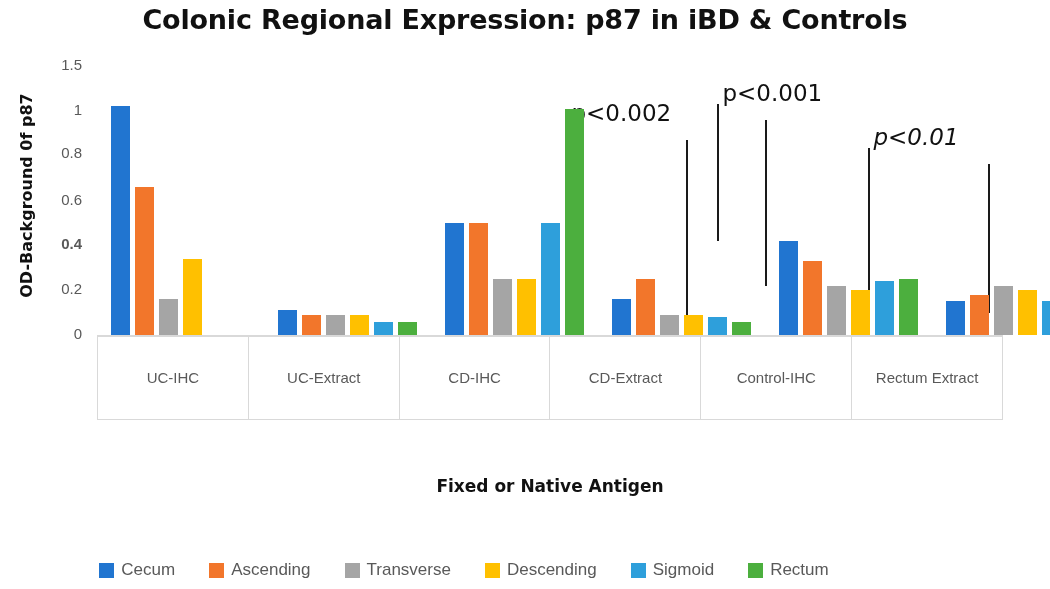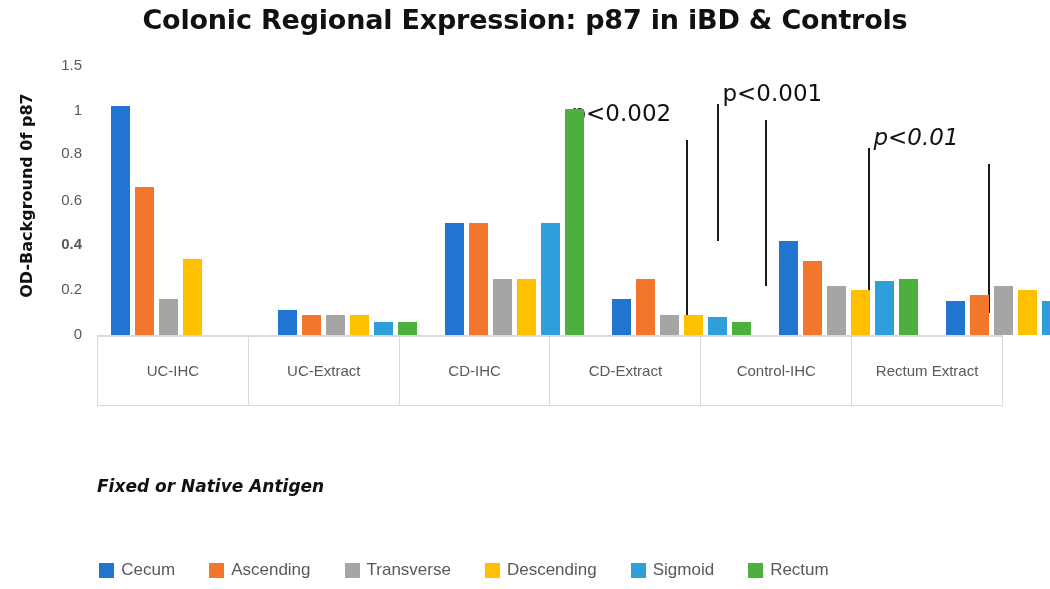--- a/index.html
+++ b/index.html
@@ -20,23 +20,22 @@
 
   
   .y-axis-title{
     position:absolute;left:-104px;top:186px;width:260px;
     transform:rotate(-90deg);transform-origin:center center;
     text-align:center;font-size:16px;font-weight:bold;color:#111;
     font-family:"DejaVu Sans", sans-serif;
   }
   .x-axis-title{
     position:absolute;left:97px;top:476px;width:906px;
-    text-align:left;font-size:17px;font-weight:bold;color:#111;
-    font-family:"DejaVu Sans", sans-serif;
-    font-style:italic;
+    text-align:center;font-size:17px;font-weight:bold;color:#111;
+    font-family:"DejaVu Sans", sans-serif;
   }
 
   
   .plot-area{
     position:absolute;left:97px;top:66px;width:906px;height:270px;
   }
   .baseline{
     position:absolute;left:97px;top:335px;width:906px;height:2px;
     background:#d9d9d9;
   }
@@ -68,21 +67,21 @@
   
   .cat-table{
     position:absolute;left:97px;top:337px;width:906px;
     border-collapse:collapse;table-layout:fixed;
   }
   .cat-table td{
     border:1px solid #d9d9d9;border-top:none;
     text-align:center;font-size:15px;color:#595959;
     padding:0;vertical-align:middle;
   }
-  .cat-row-1 td{height:68px;line-height:20px;}
+  .cat-row-1 td{height:82px;line-height:20px;}
   .cat-row-2 td{height:62px;}
 
   
   .legend{
     position:absolute;left:0;top:560px;width:928px;
     display:flex;justify-content:center;align-items:center;gap:34px;
   }
   .legend-item{display:flex;align-items:center;gap:7px;}
   .legend-swatch{width:15px;height:15px;display:inline-block;}
   .legend-label{font-size:17px;color:#595959;}

